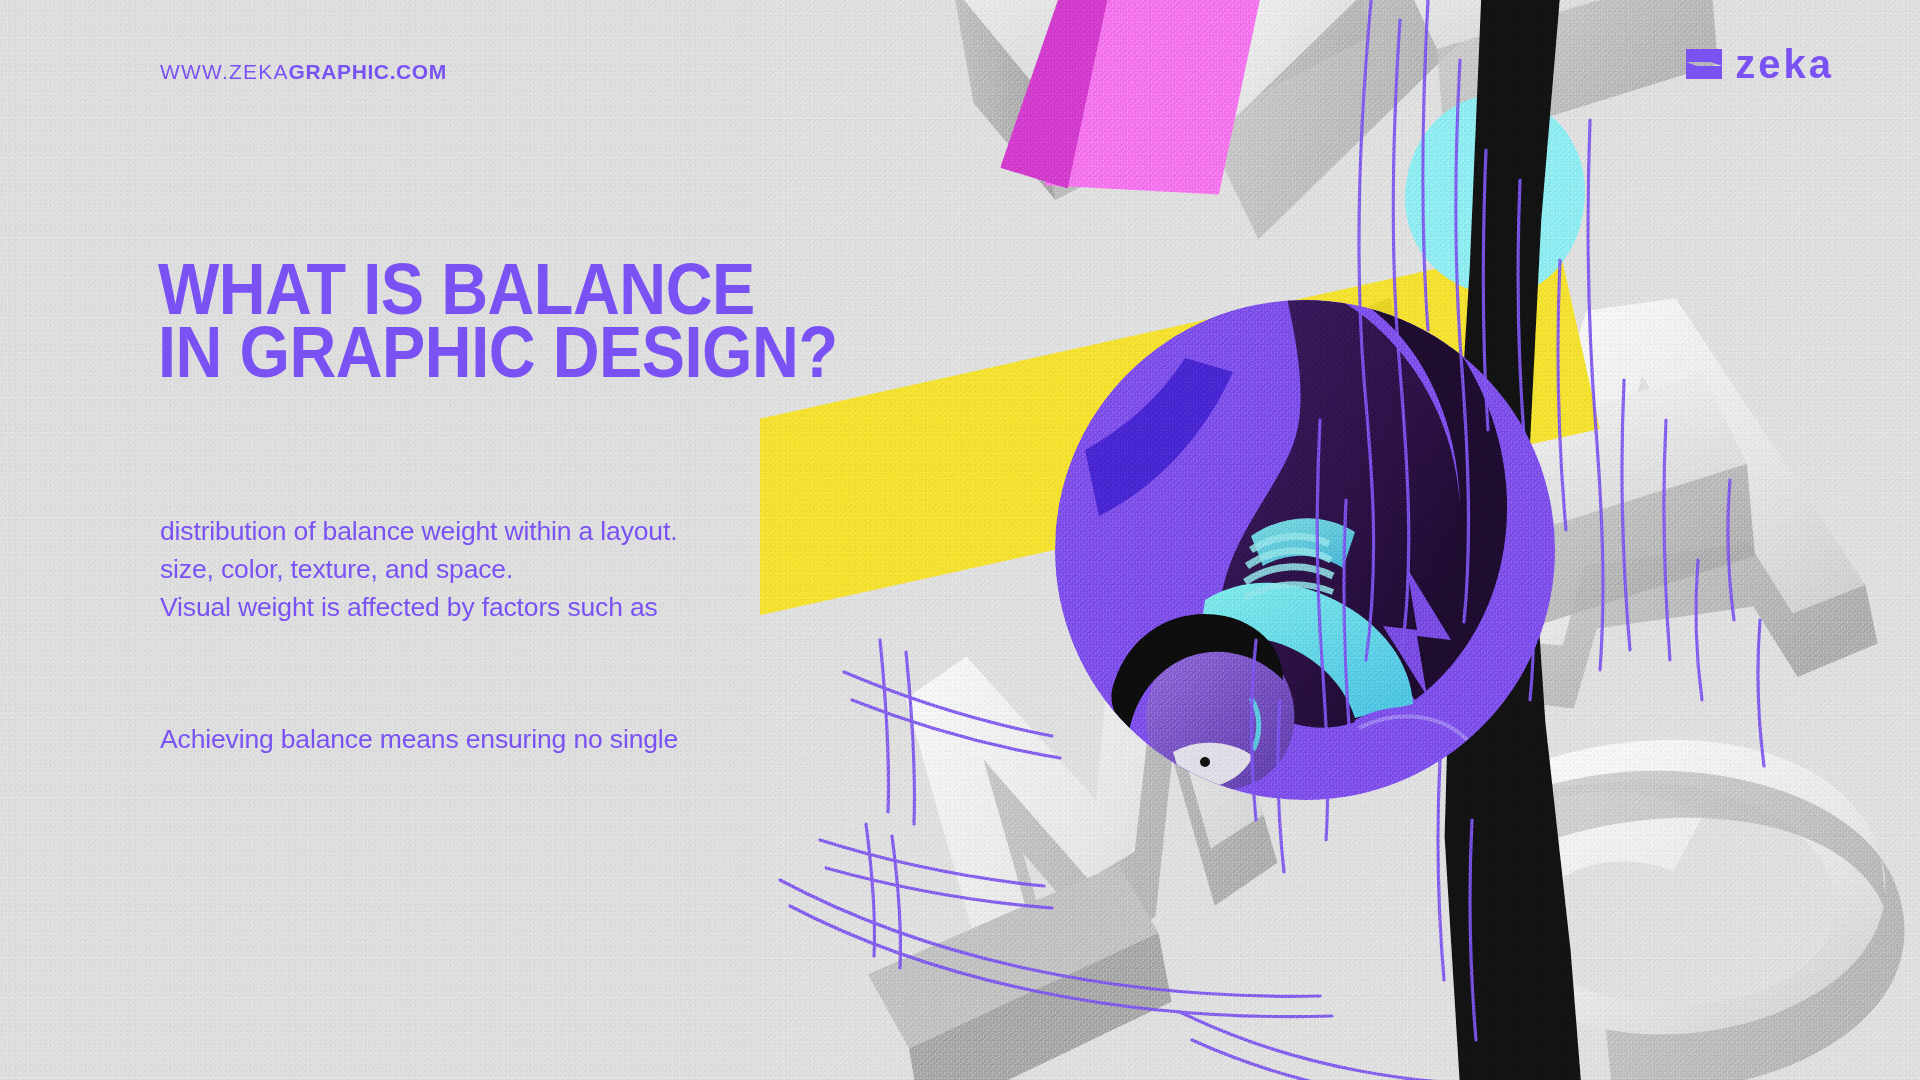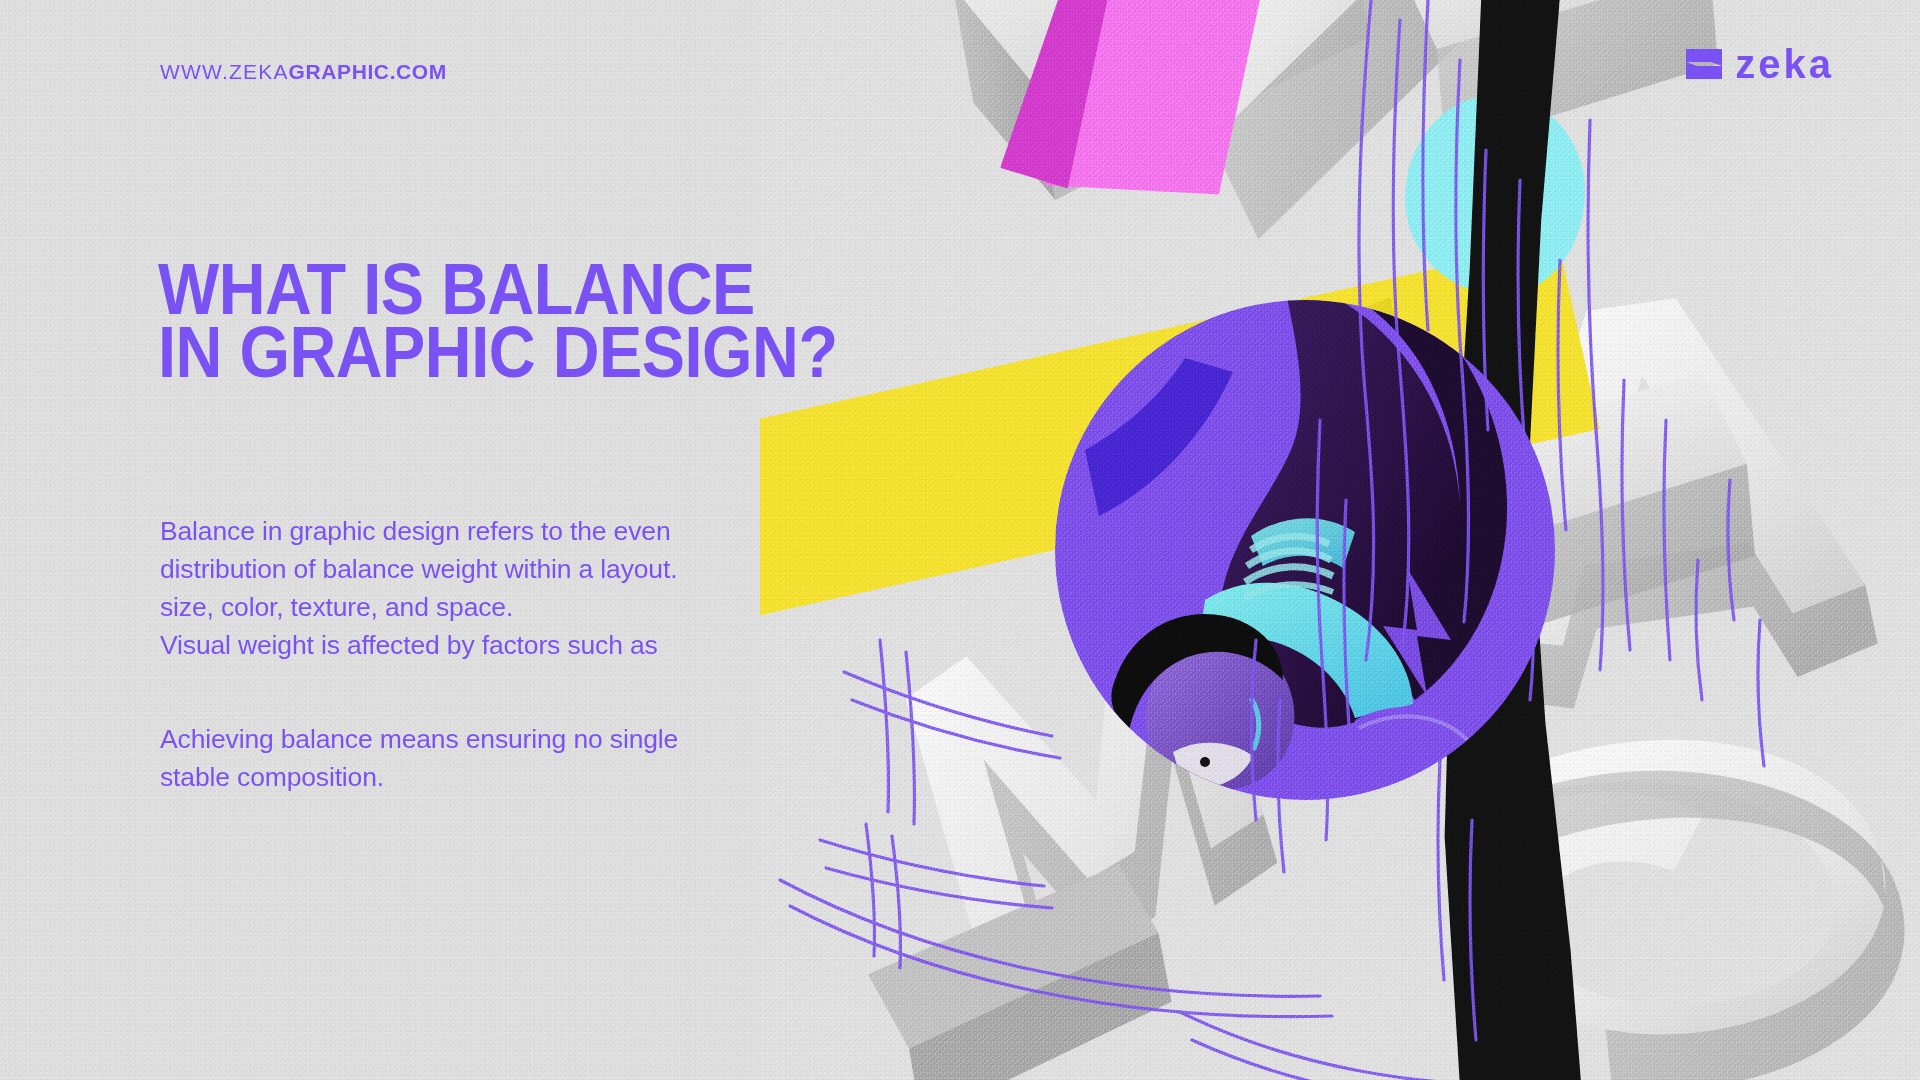--- a/index.html
+++ b/index.html
@@ -348,24 +348,22 @@
     </svg>
     <span class="logo-word">zeka</span>
   </div>
 
   <h1 class="headline">
     <span class="hl-line">WHAT IS BALANCE</span>
     <span class="hl-line">IN GRAPHIC DESIGN?</span>
   </h1>
 
   <div class="body-copy" id="para-1">
-    <span class="ln">Balance in graphic design refers to the even</span>
     <span class="ln">distribution of balance weight within a layout.</span>
     <span class="ln">size, color, texture, and space.</span>
     <span class="ln">Visual weight is affected by factors such as</span>
   </div>
 
   <div class="body-copy" id="para-2">
     <span class="ln">Achieving balance means ensuring no single</span>
-    <span class="ln">stable composition.</span>
   </div>
 
 </div>
 
 </body></html>

